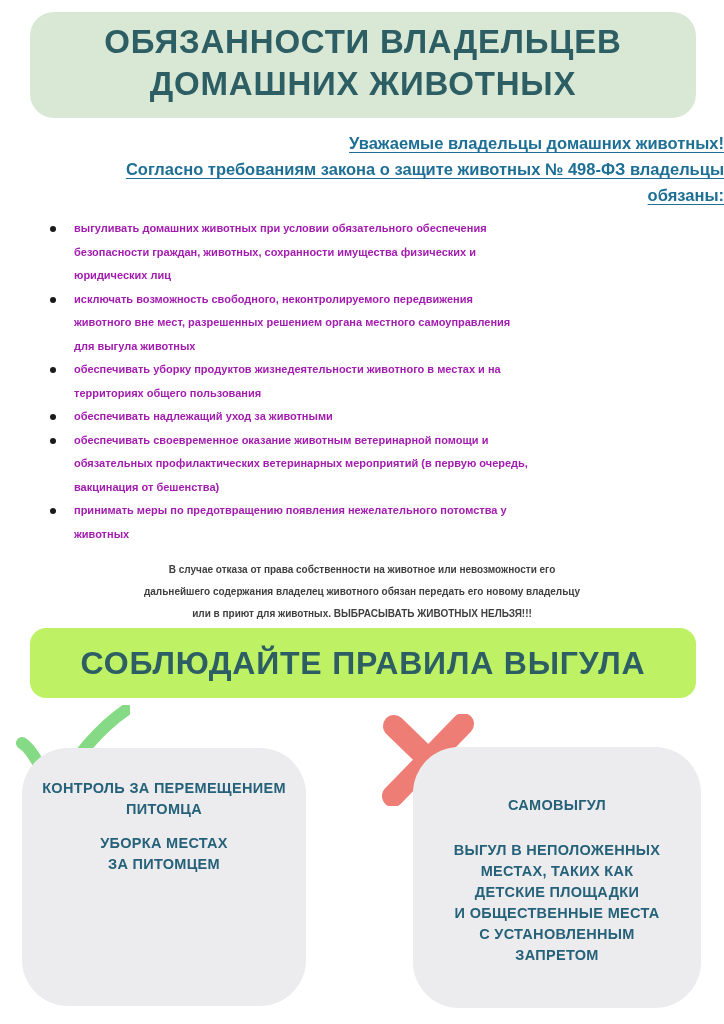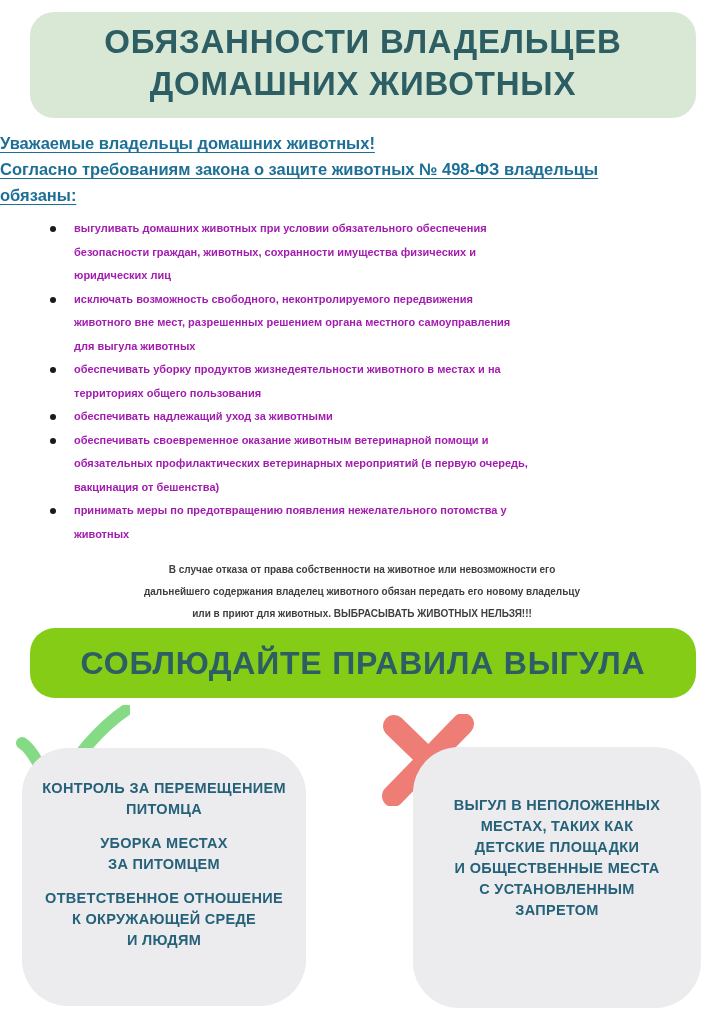--- a/index.html
+++ b/index.html
@@ -12,27 +12,27 @@
   .banner1 {
     margin:12px 28px 0 30px; background:#d9e8d5; border-radius:24px;
     padding:9px 2px 13px; text-align:center;
   }
   .banner-line {
     font-size:33px; font-weight:700; color:#2c5e64;
     line-height:42px; letter-spacing:0.8px;
   }
   .banner2 {
     position:absolute; top:628px; left:30px; right:28px; height:70px;
-    background:#84cc16; border-radius:25px;
+    background:#bef264; border-radius:16px;
     display:flex; align-items:center; justify-content:center;
   }
   .banner2 .banner-line { font-size:32px; }
 
   
-  .intro { margin-top:12px; text-align:left; }
+  .intro { margin-top:12px; text-align:right; }
   .intro-line {
     display:block; color:#1d6f95; font-weight:700; font-size:16.5px;
     line-height:26px; text-decoration:underline; text-underline-offset:3px;
   }
 
   
   .bullets { margin:9px 34px 0 44px; padding:0; list-style:none; }
   .bullet-item {
     position:relative; padding-left:30px; color:#a21caf; font-weight:600;
     font-size:11px; line-height:23.5px; white-space:pre-line;
@@ -115,26 +115,24 @@
     <svg class="icon-cross" viewBox="0 0 98 92" aria-hidden="true">
       <path d="M14 12 L84 80" fill="none" stroke="#ee7e75" stroke-width="22" stroke-linecap="round"></path>
       <path d="M83 10 L13 82" fill="none" stroke="#ee7e75" stroke-width="22" stroke-linecap="round"></path>
     </svg>
 
     <div class="card card-allowed">
       <div class="rule-item">КОНТРОЛЬ ЗА ПЕРЕМЕЩЕНИЕМ
 ПИТОМЦА</div>
       <div class="rule-item">УБОРКА МЕСТАХ
 ЗА ПИТОМЦЕМ</div>
-      <div class="rule-item">ОТВЕТСТВЕННОЕ ОТНОШЕНИЕ
-К ОКРУЖАЮЩЕЙ СРЕДЕ
-И ЛЮДЯМ</div>
     </div>
 
     <div class="card card-prohibited">
+      <div class="rule-item">САМОВЫГУЛ</div>
       <div class="rule-item">ВЫГУЛ В НЕПОЛОЖЕННЫХ
 МЕСТАХ, ТАКИХ КАК
 ДЕТСКИЕ ПЛОЩАДКИ
 И ОБЩЕСТВЕННЫЕ МЕСТА
 С УСТАНОВЛЕННЫМ
 ЗАПРЕТОМ</div>
     </div>
 
   </div>
 

